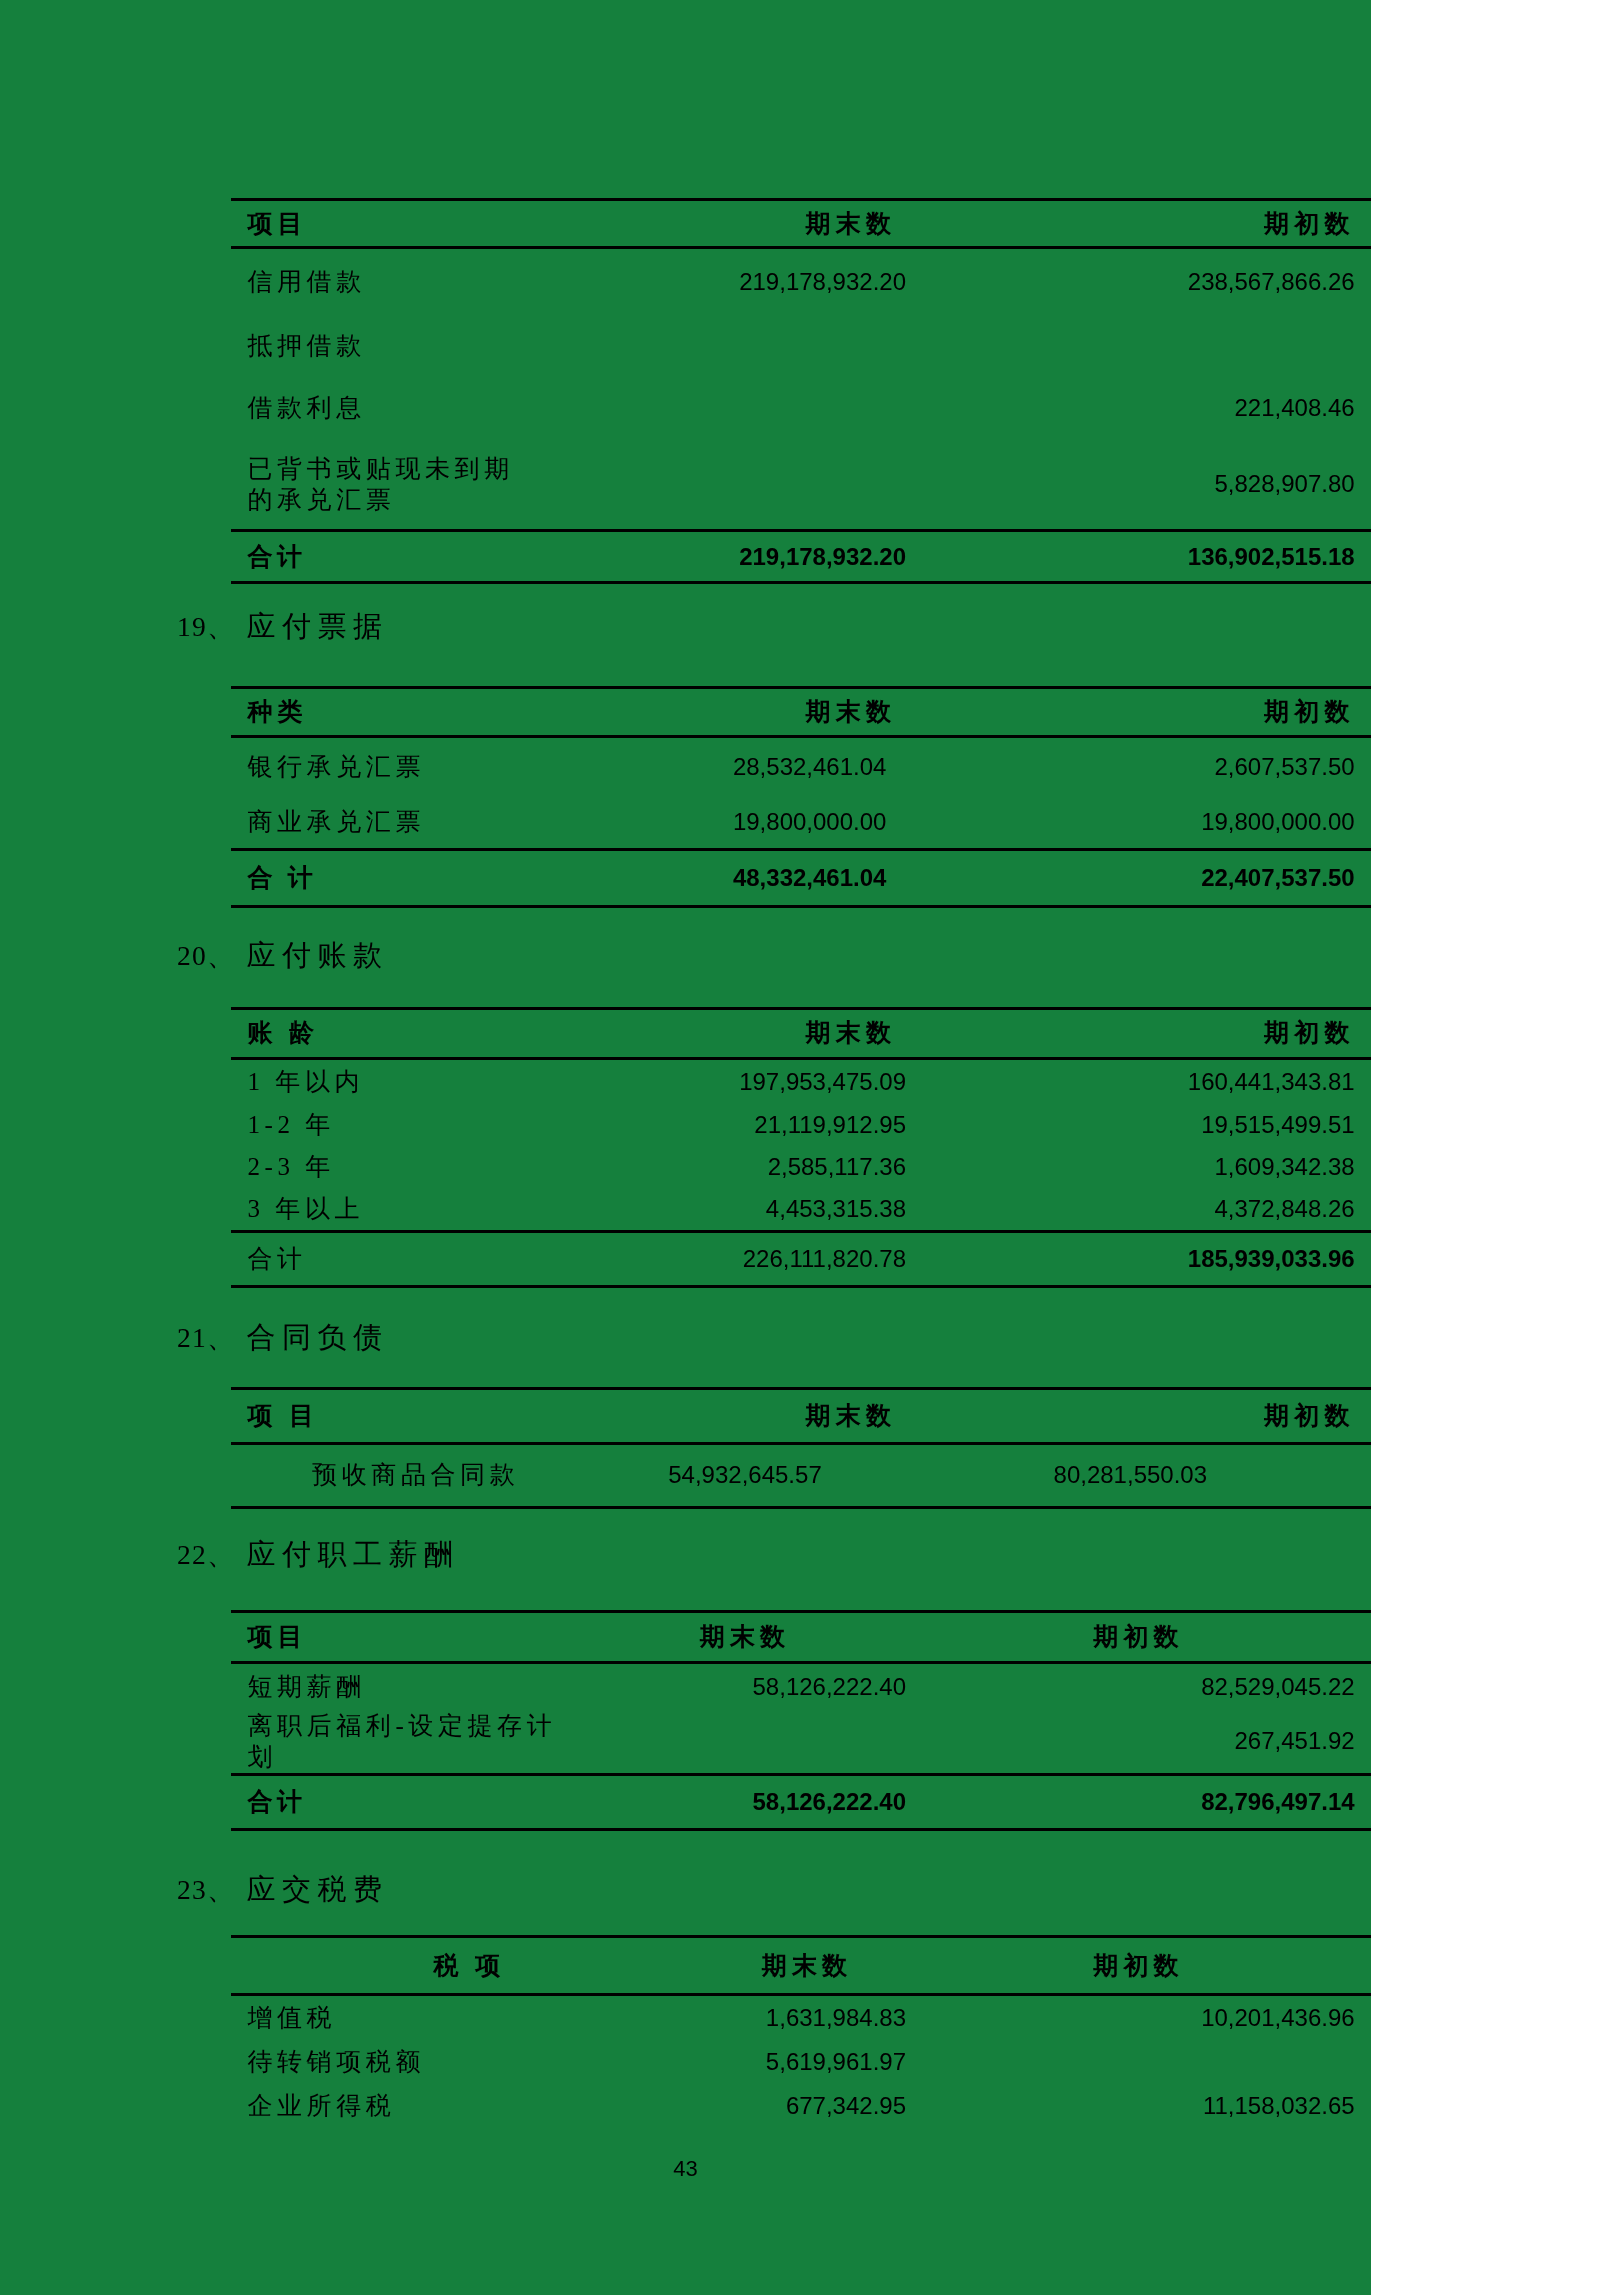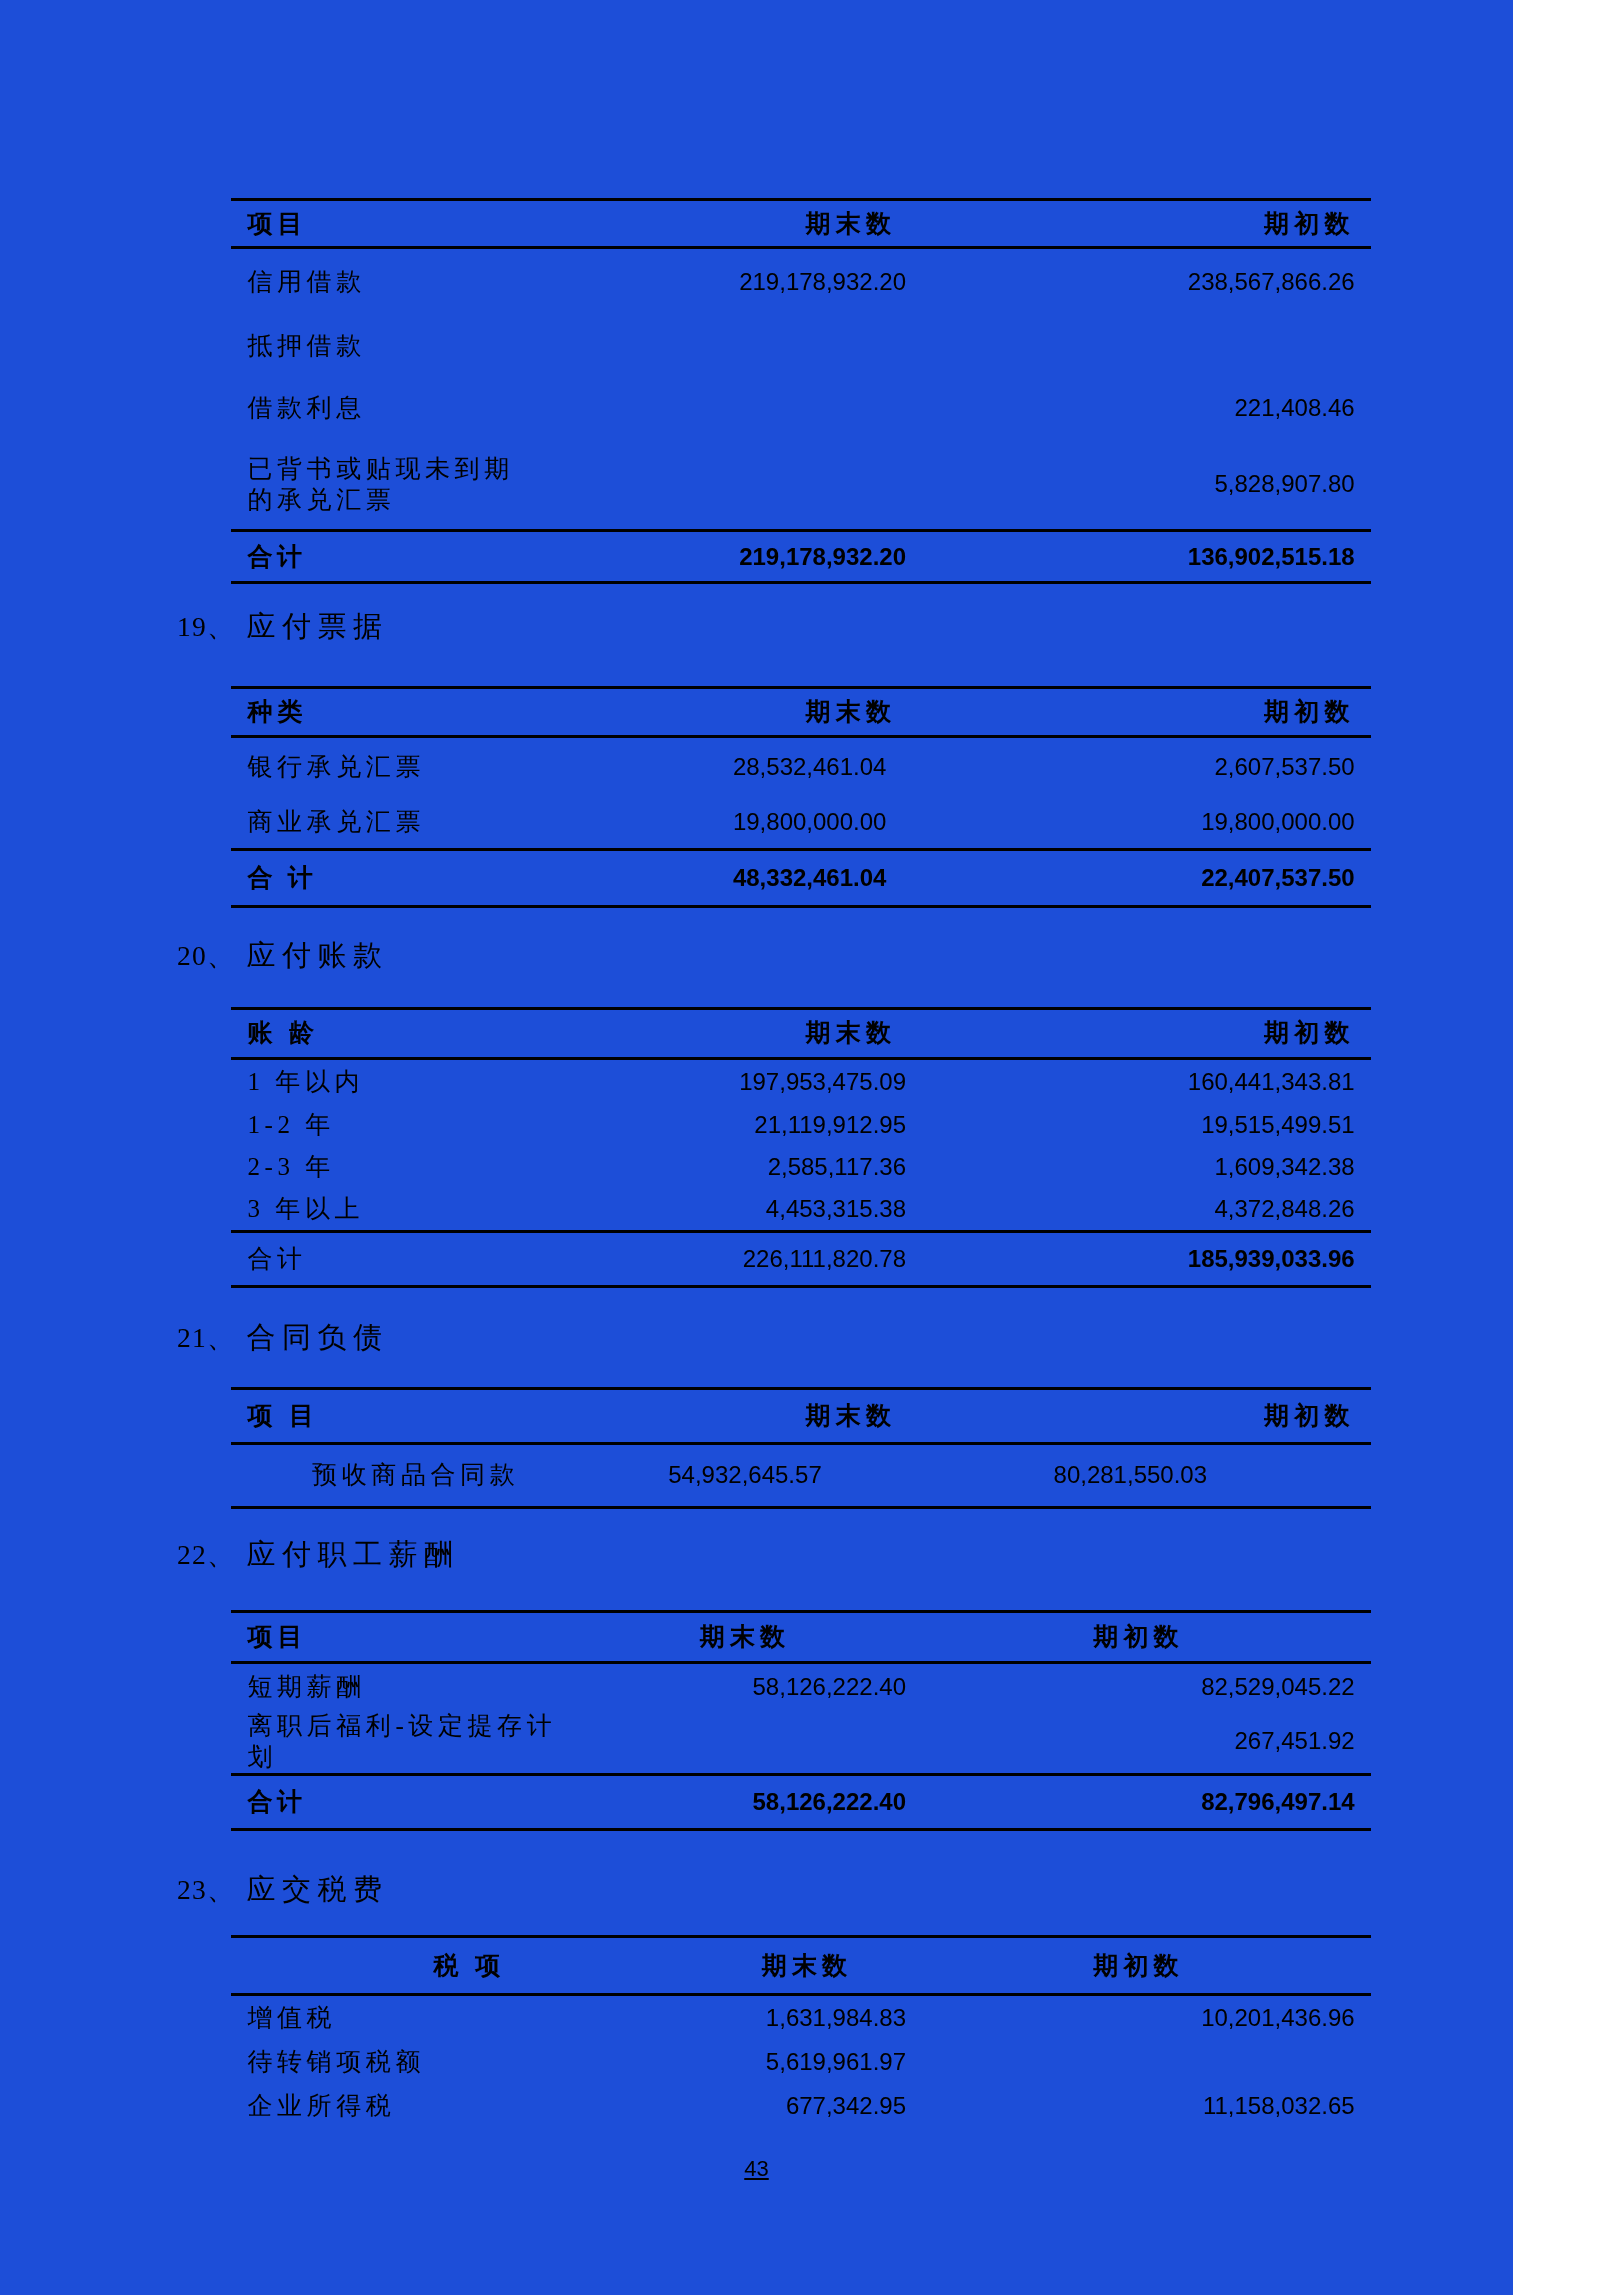--- a/index.html
+++ b/index.html
@@ -1,17 +1,17 @@
 <!DOCTYPE html>
 <html style="font-size:10.5px"><head>
 <meta charset="utf-8">
 <style>
   html,body{margin:0;padding:0;background:#ffffff;}
   .page{
-    width:1513px;height:2295px;background:#1d4ed8;color:#000;
+    width:1371px;height:2295px;background:#15803d;color:#000;
     font-family:"Liberation Serif","DejaVu Serif",serif;
     position:relative;overflow:hidden;
   }
   .doc{padding-top:198px;}
 
   table{
     border-collapse:collapse;table-layout:fixed;
     width:1140px;margin-left:231px;
     border-top:3.3px solid #000;border-bottom:3.3px solid #000;
   }
@@ -51,21 +51,21 @@
 
   .sec{font-size:29px;letter-spacing:6.5px;margin-left:177px;line-height:37px;font-weight:normal;}
   .sec .n{font-family:Liberation Serif, serif;font-size:27.5px;letter-spacing:1.3px;margin-right:10.5px;}
   .m-h19{margin-top:23.6px;} .m-t19{margin-top:41px;}
   .m-h20{margin-top:29px;} .m-t20{margin-top:33px;}
   .m-h21{margin-top:31px;} .m-t21{margin-top:31px;}
   .m-h22{margin-top:27.5px;} .m-t22{margin-top:37px;}
   .m-h23{margin-top:40px;} .m-t23{margin-top:27.5px;}
   .pageno{
     margin-top:27.5px;text-align:center;
-    font-family:"Liberation Sans","DejaVu Sans",sans-serif;font-size:22px;text-decoration:underline;
+    font-family:"Liberation Sans","DejaVu Sans",sans-serif;font-size:22px;
   }
 </style>
 </head>
 <body>
 
 <div class="page">
   <div class="doc">
 
     <table class="t-std t18">
       <colgroup>

